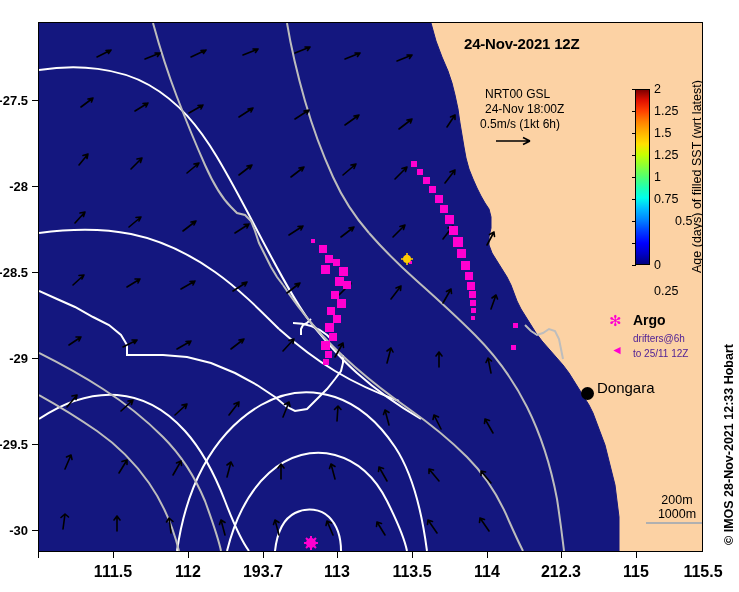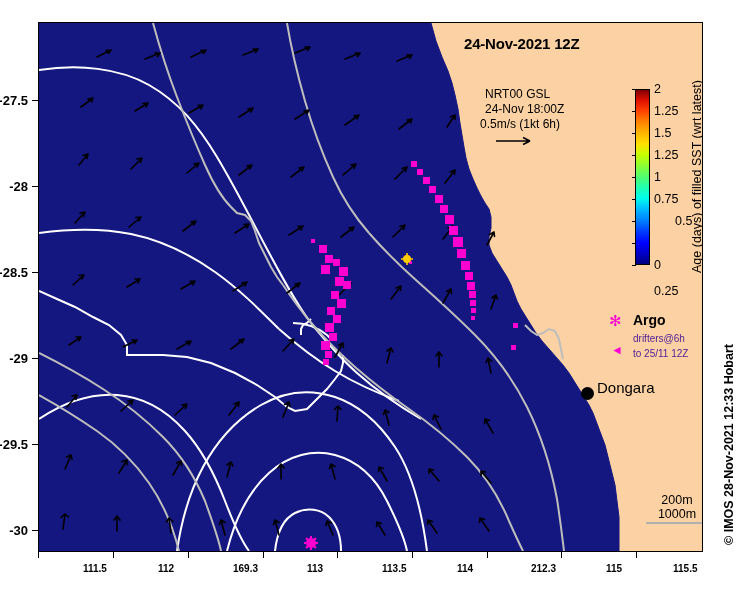--- a/index.html
+++ b/index.html
@@ -10,21 +10,21 @@
   #plot{
     position:absolute;left:38px;top:22px;width:665px;height:530px;
     background:#fcd2a4;border:1px solid #000;box-sizing:border-box;overflow:hidden;
   }
   #plotsvg{position:absolute;left:0;top:0;width:663px;height:528px;}
 
   
   .tick{position:absolute;background:#000;}
   .xtick{width:1px;height:6px;}
   .ytick{height:1px;width:6px;}
-  .xlab{position:absolute;font-size:10px;font-weight:bold;color:#000;text-align:left;width:60px;}
+  .xlab{position:absolute;font-size:16px;font-weight:bold;color:#000;text-align:center;width:60px;}
   .ylab{position:absolute;font-size:13px;font-weight:bold;color:#000;text-align:right;width:34px;}
 
   
   .maptext{position:absolute;color:#000;white-space:pre;}
   #datestamp{font-size:15px;font-weight:bold;letter-spacing:-0.2px;}
   .annot{font-size:12px;line-height:15px;}
   #placelabel{font-size:15px;}
   #placedot{position:absolute;width:13px;height:13px;border-radius:50%;background:#000;}
 
   
@@ -349,21 +349,21 @@
   <div class="tick xtick" style="left:263px;top:552px;"></div>
   <div class="tick xtick" style="left:337px;top:552px;"></div>
   <div class="tick xtick" style="left:412px;top:552px;"></div>
   <div class="tick xtick" style="left:487px;top:552px;"></div>
   <div class="tick xtick" style="left:561px;top:552px;"></div>
   <div class="tick xtick" style="left:636px;top:552px;"></div>
   <div class="tick xtick" style="left:38px;top:552px;"></div>
 
   <div class="xlab" style="left:83px;top:563px;">111.5</div>
   <div class="xlab" style="left:158px;top:563px;">112</div>
-  <div class="xlab" style="left:233px;top:563px;">169.3</div>
+  <div class="xlab" style="left:233px;top:563px;">193.7</div>
   <div class="xlab" style="left:307px;top:563px;">113</div>
   <div class="xlab" style="left:382px;top:563px;">113.5</div>
   <div class="xlab" style="left:457px;top:563px;">114</div>
   <div class="xlab" style="left:531px;top:563px;">212.3</div>
   <div class="xlab" style="left:606px;top:563px;">115</div>
   <div class="xlab" style="left:673px;top:563px;">115.5</div>
 
   <div class="tick ytick" style="left:32px;top:100px;"></div>
   <div class="tick ytick" style="left:32px;top:186px;"></div>
   <div class="tick ytick" style="left:32px;top:272px;"></div>

